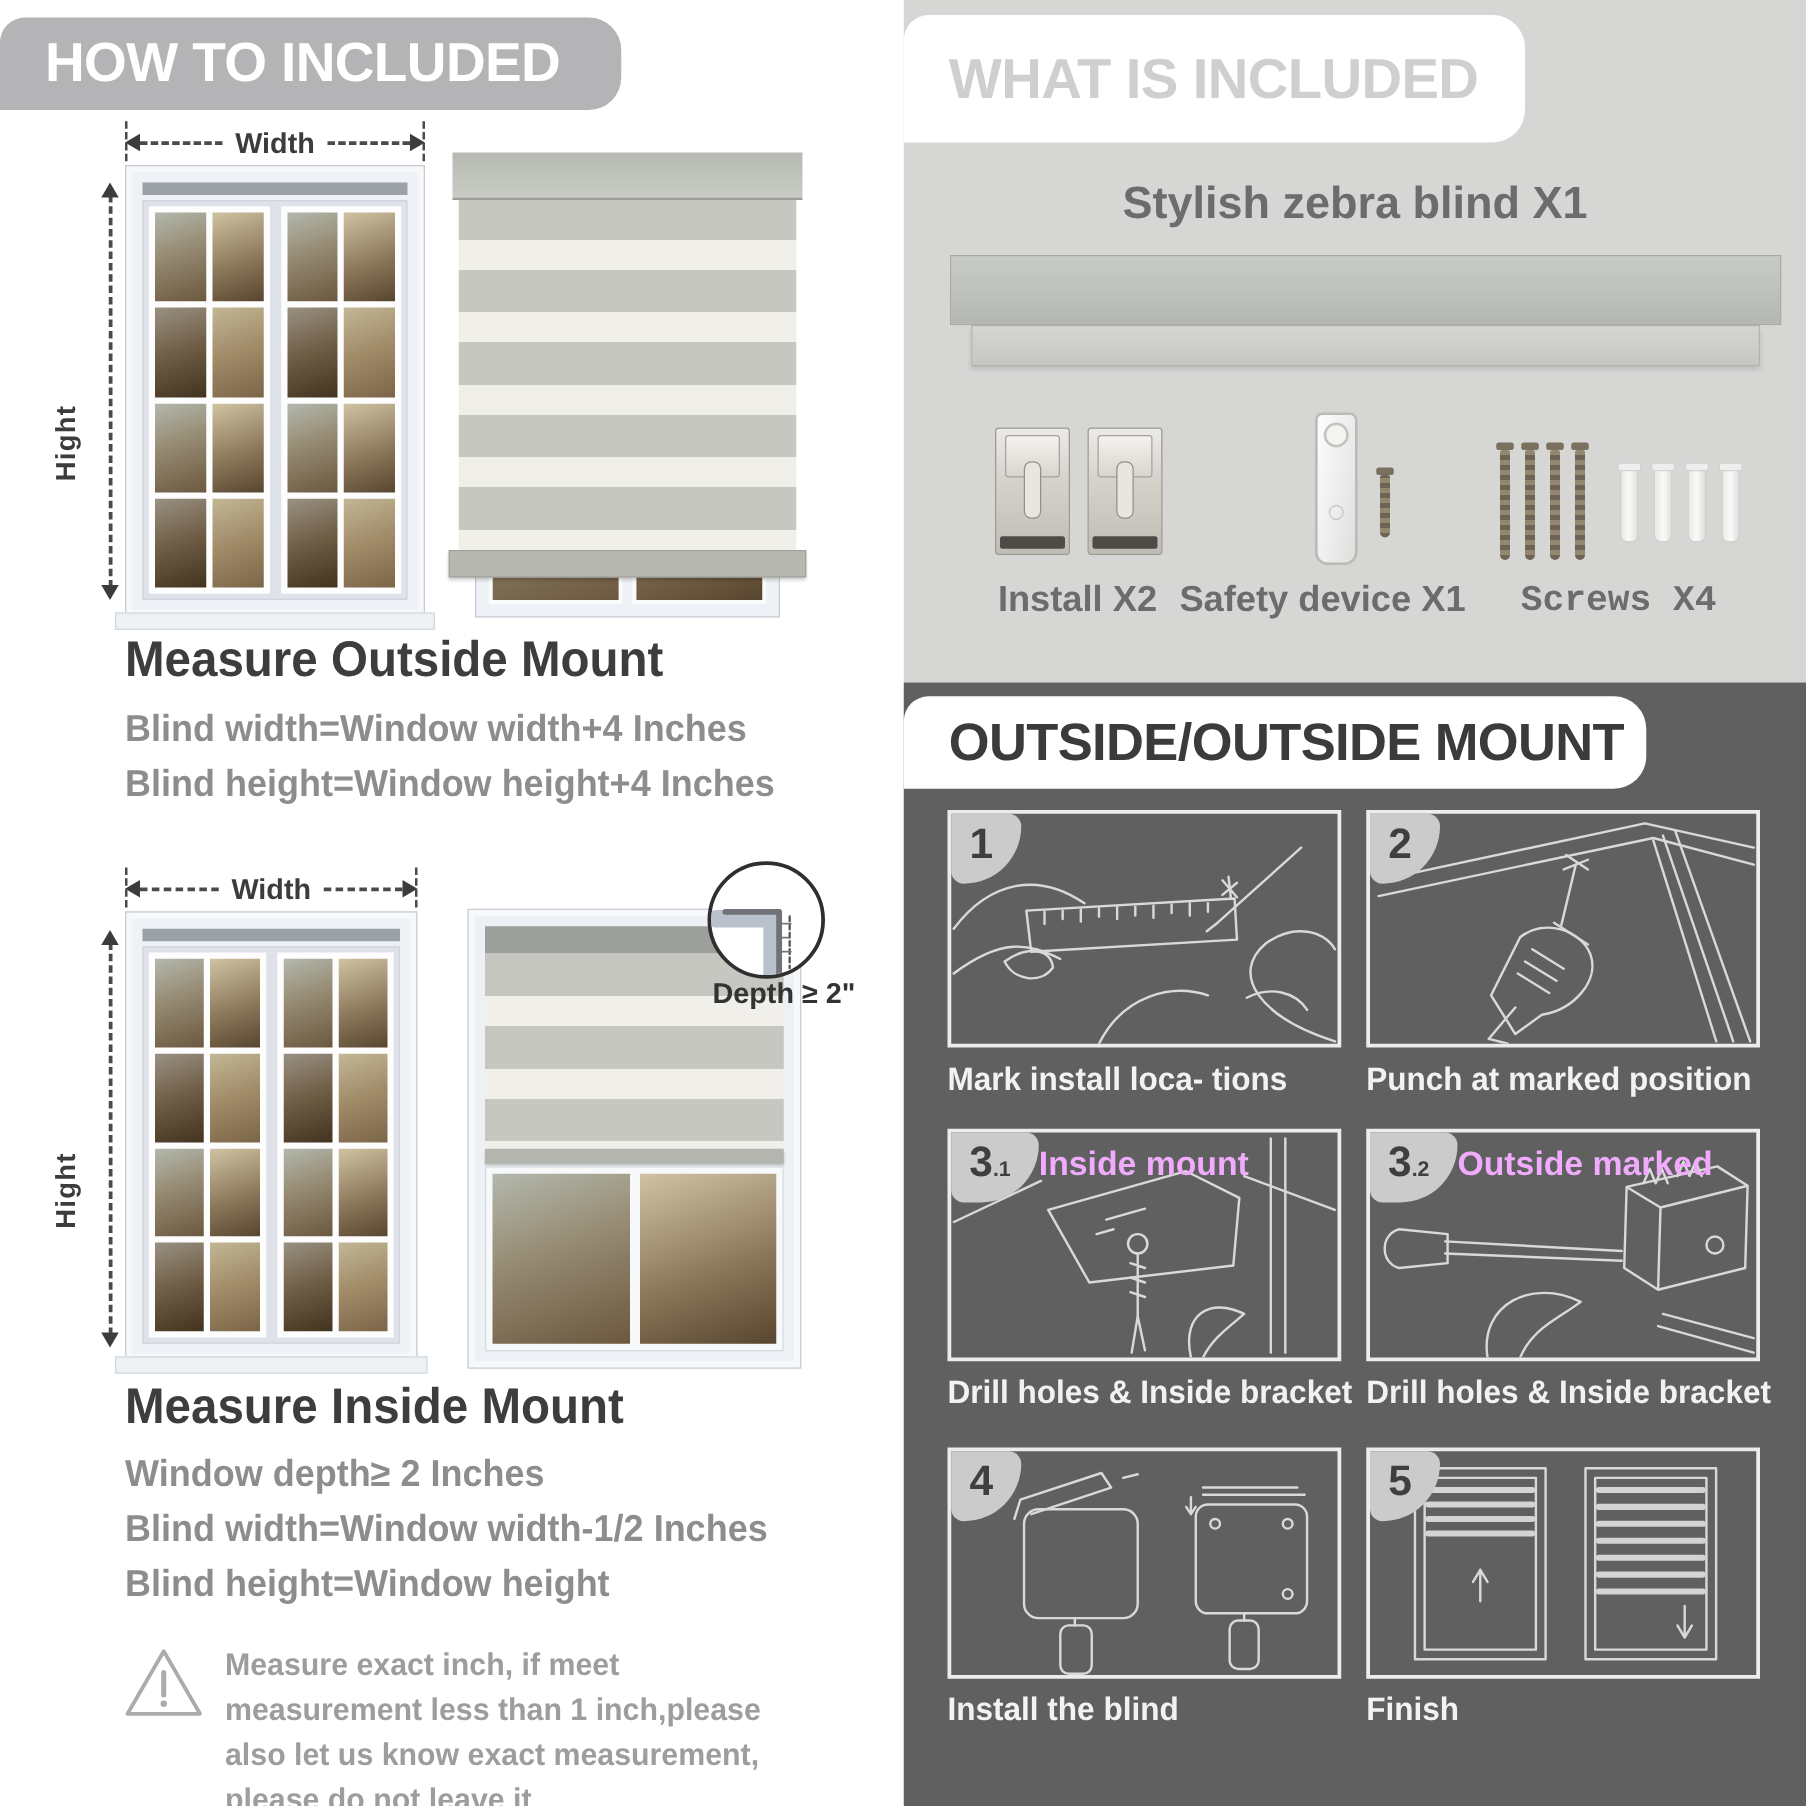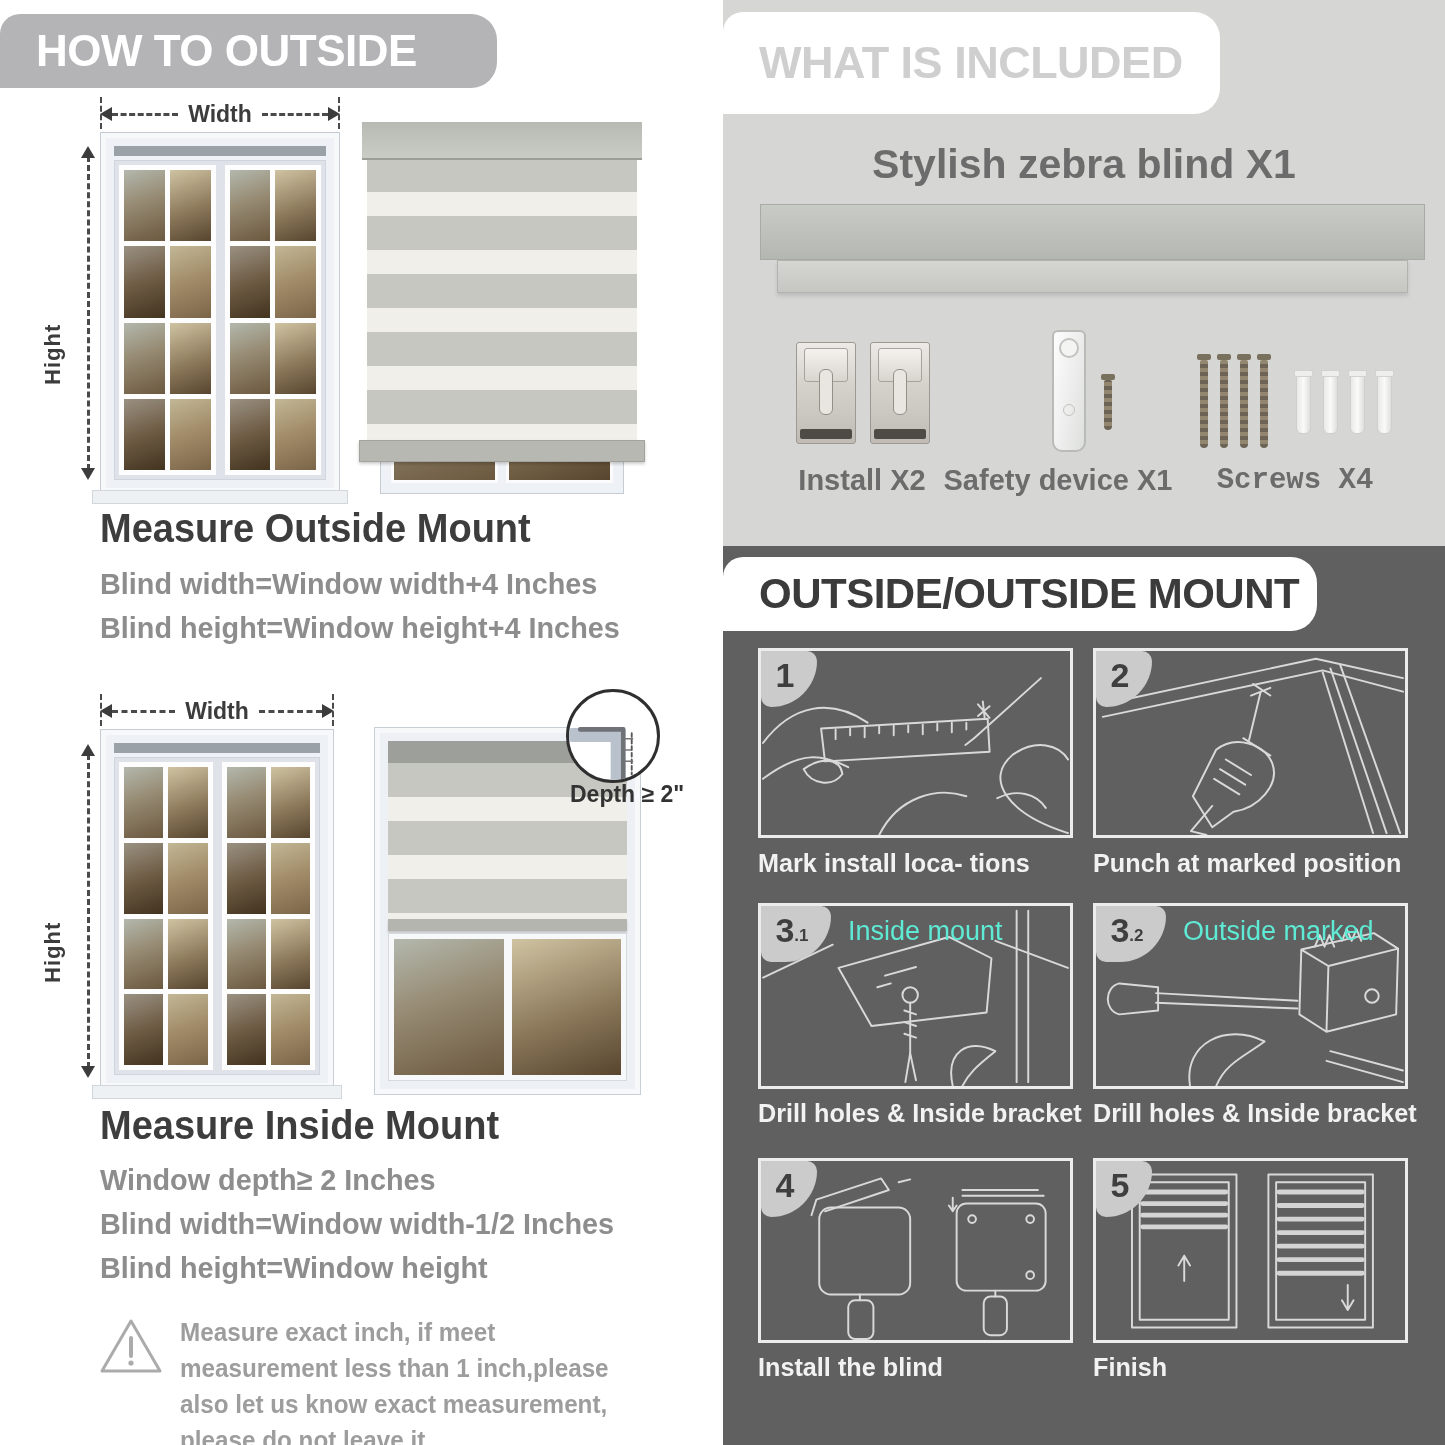--- a/index.html
+++ b/index.html
@@ -14,21 +14,21 @@
   .rheader{left:723px;top:12px;width:497px;height:102px;background:#ffffff;color:#cfcfcf;font-size:45px;}
   .mheader{left:723px;top:557px;width:594px;height:74px;background:#ffffff;color:#3b3b3b;font-size:42px;}
 
   
   .rpanel{left:723px;top:0;width:722px;height:546px;background:#d6d7d5;}
   .dpanel{left:723px;top:546px;width:722px;height:899px;background:#606060;}
 
   
   .sec-title{font-size:40px;font-weight:bold;color:#3d3d3d;transform:scaleX(.95);transform-origin:left top;white-space:nowrap;}
   .sec-line{font-size:30px;font-weight:bold;color:#8d8d8d;transform:scaleX(.96);transform-origin:left top;white-space:nowrap;}
-  .product{left:723px;top:141px;width:722px;text-align:center;font-size:41px;font-weight:bold;color:#6c6c6c;}
+  .product{left:723px;top:141px;width:722px;text-align:center;font-size:36px;font-weight:bold;color:#6c6c6c;}
   .item-label{top:464px;width:240px;text-align:center;font-size:29px;font-weight:bold;color:#6c6c6c;white-space:nowrap;}
 
   
   .warrow{display:flex;align-items:center;height:22px;color:#3c3c3c;font-size:23px;font-weight:bold;}
   .warrow .dash{flex:1;height:0;border-top:3px dashed #4a4a4a;}
   .warrow .lbl{padding:0 10px;white-space:nowrap;}
   .tri{width:0;height:0;border-top:7px solid transparent;border-bottom:7px solid transparent;}
   .tri-l{border-right:12px solid #3c3c3c;}
   .tri-r{border-left:12px solid #3c3c3c;}
   .warrow::before,.warrow::after{content:"";position:absolute;top:-6px;height:32px;border-left:2px dashed #4a4a4a;}
@@ -109,34 +109,34 @@
   .anchor::before{content:"";position:absolute;top:-5px;left:-3px;right:-3px;height:5px;background:#eeefed;
           border:1px solid #d2d3d1;border-radius:2px;}
 
   
   .step{border:3px solid #ececec;background:#606060;}
   .badge{position:absolute;left:0;top:0;width:48px;height:48px;background:#cbcbcb;
          border-radius:0 10px 46px 10px;display:flex;align-items:center;justify-content:center;
          padding:0 8px 8px 0;color:#3f3f3f;font-weight:bold;font-size:34px;z-index:3;}
   .badge.wide{width:62px;}
   .badge .sub{font-size:17px;margin-top:12px;}
-  .step-label{position:absolute;left:87px;top:10px;color:#5eead4;font-size:27px;font-weight:normal;z-index:3;white-space:nowrap;}
+  .step-label{position:absolute;left:70px;top:10px;color:#f0abfc;font-size:27px;font-weight:bold;z-index:3;white-space:nowrap;}
   .caption{position:absolute;width:330px;color:#f2f2f2;font-size:26px;font-weight:bold;white-space:nowrap;
            transform:scaleX(.97);transform-origin:left top;}
   .art{position:absolute;inset:0;width:100%;height:100%;}
   .art path,.art line,.art polyline,.art rect,.art circle,.art ellipse{fill:none;stroke:#d9d9d9;stroke-width:2;stroke-linecap:round;stroke-linejoin:round;}
   .art .thick{stroke-width:5;stroke:#d4d4d4;}
 </style>
 </head>
 <body>
 
 <div class="canvas">
 
   <div class="abs bar-header lheader">
-    <span>HOW TO OUTSIDE</span>
+    <span>HOW TO INCLUDED</span>
   </div>
 
   <div class="abs warrow" style="left:100px;top:103px;width:240px;">
     <span class="tri tri-l"></span>
     <span class="dash"></span>
     <span class="lbl">Width</span>
     <span class="dash"></span>
     <span class="tri tri-r"></span>
   </div>
 

